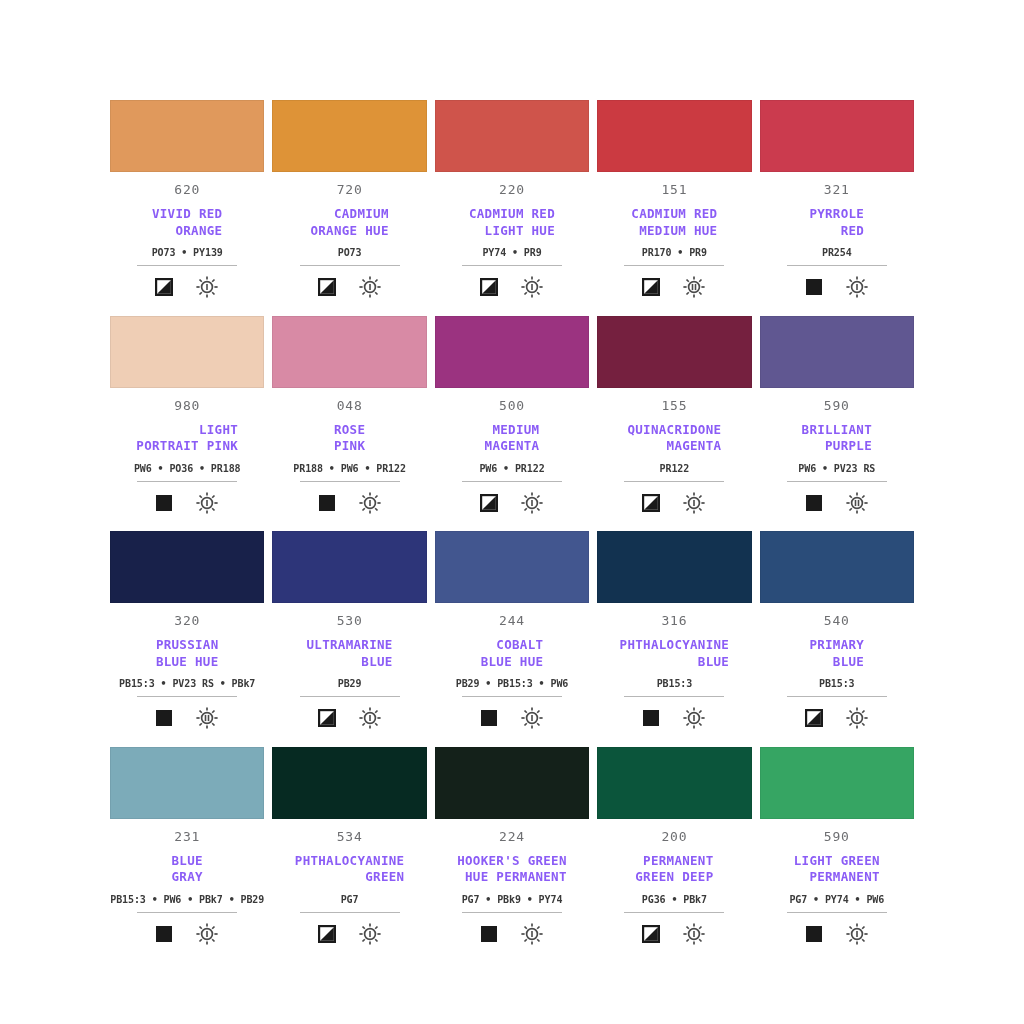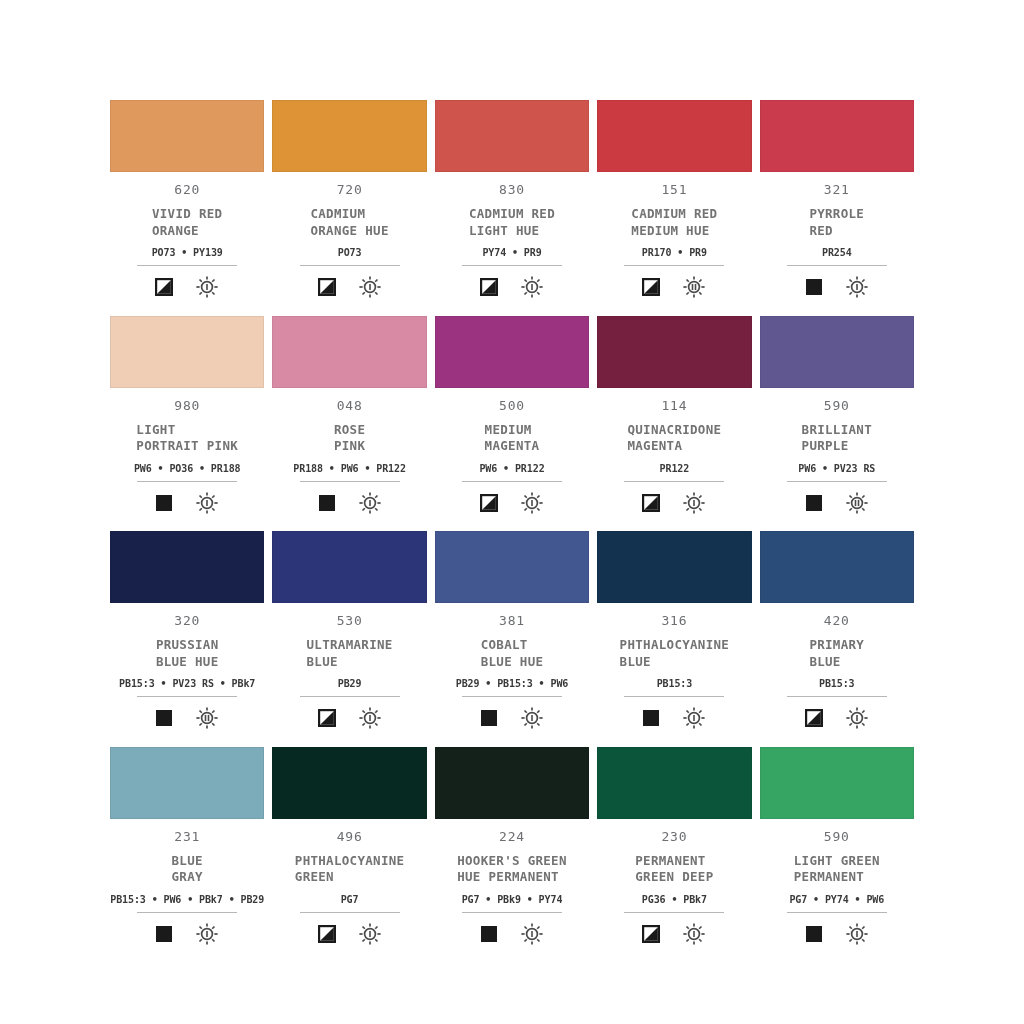--- a/index.html
+++ b/index.html
@@ -63,22 +63,22 @@
     line-height: 1;
     margin-bottom: 10px;
     font-weight: 400;
   }
 
   .name {
     font-family: "DejaVu Sans Mono", monospace;
     font-size: 12.5px;
     font-weight: 700;
     letter-spacing: 0.3px;
-    color: #737373;
-    text-align: left;
+    color: #8b5cf6;
+    text-align: right;
     line-height: 1.32;
     text-transform: uppercase;
     white-space: pre-line;
     margin-bottom: 9px;
   }
 
   .pigments {
     font-family: "DejaVu Sans Mono", monospace;
     font-size: 10px;
     font-weight: 700;
@@ -166,21 +166,21 @@
               <line x1="12.00" y1="4.60" x2="12.00" y2="1.40" stroke="#4a4a4a" stroke-width="1.7" stroke-linecap="butt"></line>
               <line x1="17.23" y1="6.77" x2="19.50" y2="4.50" stroke="#4a4a4a" stroke-width="1.7" stroke-linecap="butt"></line>
               <line x1="12.00" y1="8.9" x2="12.00" y2="15.1" stroke="#4a4a4a" stroke-width="1.6"></line>
             </svg>
           </div>
         </div>
       </div>
       <div class="cell">
         <div class="swatch" style="background: rgb(207, 84, 75);"></div>
         <div class="info">
-          <div class="code">830</div>
+          <div class="code">220</div>
           <div class="name">CADMIUM RED
 LIGHT HUE</div>
           <div class="pigments">PY74 • PR9</div>
           <div class="rule"></div>
           <div class="icons">
             <svg width="18" height="18" viewBox="0 0 18 18" class="icon-op">
               <rect x="1.1" y="1.1" width="15.8" height="15.8" fill="#ffffff" stroke="#1a1a1a" stroke-width="2.2"></rect>
               <polygon points="2.2,15.8 15.8,15.8 15.8,2.2" fill="#1a1a1a"></polygon>
             </svg>
             <svg width="24" height="24" viewBox="0 0 24 24" class="icon-lf">
@@ -332,21 +332,21 @@
               <line x1="12.00" y1="4.60" x2="12.00" y2="1.40" stroke="#4a4a4a" stroke-width="1.7" stroke-linecap="butt"></line>
               <line x1="17.23" y1="6.77" x2="19.50" y2="4.50" stroke="#4a4a4a" stroke-width="1.7" stroke-linecap="butt"></line>
               <line x1="12.00" y1="8.9" x2="12.00" y2="15.1" stroke="#4a4a4a" stroke-width="1.6"></line>
             </svg>
           </div>
         </div>
       </div>
       <div class="cell">
         <div class="swatch" style="background: rgb(117, 32, 63);"></div>
         <div class="info">
-          <div class="code">114</div>
+          <div class="code">155</div>
           <div class="name">QUINACRIDONE
 MAGENTA</div>
           <div class="pigments">PR122</div>
           <div class="rule"></div>
           <div class="icons">
             <svg width="18" height="18" viewBox="0 0 18 18" class="icon-op">
               <rect x="1.1" y="1.1" width="15.8" height="15.8" fill="#ffffff" stroke="#1a1a1a" stroke-width="2.2"></rect>
               <polygon points="2.2,15.8 15.8,15.8 15.8,2.2" fill="#1a1a1a"></polygon>
             </svg>
             <svg width="24" height="24" viewBox="0 0 24 24" class="icon-lf">
@@ -444,21 +444,21 @@
               <line x1="12.00" y1="4.60" x2="12.00" y2="1.40" stroke="#4a4a4a" stroke-width="1.7" stroke-linecap="butt"></line>
               <line x1="17.23" y1="6.77" x2="19.50" y2="4.50" stroke="#4a4a4a" stroke-width="1.7" stroke-linecap="butt"></line>
               <line x1="12.00" y1="8.9" x2="12.00" y2="15.1" stroke="#4a4a4a" stroke-width="1.6"></line>
             </svg>
           </div>
         </div>
       </div>
       <div class="cell">
         <div class="swatch" style="background: rgb(66, 86, 143);"></div>
         <div class="info">
-          <div class="code">381</div>
+          <div class="code">244</div>
           <div class="name">COBALT
 BLUE HUE</div>
           <div class="pigments">PB29 • PB15:3 • PW6</div>
           <div class="rule"></div>
           <div class="icons">
             <svg width="18" height="18" viewBox="0 0 18 18" class="icon-op">
               <rect x="1" y="1" width="16" height="16" fill="#1a1a1a"></rect>
             </svg>
             <svg width="24" height="24" viewBox="0 0 24 24" class="icon-lf">
               <circle cx="12" cy="12" r="5.4" fill="none" stroke="#4a4a4a" stroke-width="1.7"></circle>
@@ -498,21 +498,21 @@
               <line x1="12.00" y1="4.60" x2="12.00" y2="1.40" stroke="#4a4a4a" stroke-width="1.7" stroke-linecap="butt"></line>
               <line x1="17.23" y1="6.77" x2="19.50" y2="4.50" stroke="#4a4a4a" stroke-width="1.7" stroke-linecap="butt"></line>
               <line x1="12.00" y1="8.9" x2="12.00" y2="15.1" stroke="#4a4a4a" stroke-width="1.6"></line>
             </svg>
           </div>
         </div>
       </div>
       <div class="cell">
         <div class="swatch" style="background: rgb(42, 76, 121);"></div>
         <div class="info">
-          <div class="code">420</div>
+          <div class="code">540</div>
           <div class="name">PRIMARY
 BLUE</div>
           <div class="pigments">PB15:3</div>
           <div class="rule"></div>
           <div class="icons">
             <svg width="18" height="18" viewBox="0 0 18 18" class="icon-op">
               <rect x="1.1" y="1.1" width="15.8" height="15.8" fill="#ffffff" stroke="#1a1a1a" stroke-width="2.2"></rect>
               <polygon points="2.2,15.8 15.8,15.8 15.8,2.2" fill="#1a1a1a"></polygon>
             </svg>
             <svg width="24" height="24" viewBox="0 0 24 24" class="icon-lf">
@@ -553,21 +553,21 @@
               <line x1="12.00" y1="4.60" x2="12.00" y2="1.40" stroke="#4a4a4a" stroke-width="1.7" stroke-linecap="butt"></line>
               <line x1="17.23" y1="6.77" x2="19.50" y2="4.50" stroke="#4a4a4a" stroke-width="1.7" stroke-linecap="butt"></line>
               <line x1="12.00" y1="8.9" x2="12.00" y2="15.1" stroke="#4a4a4a" stroke-width="1.6"></line>
             </svg>
           </div>
         </div>
       </div>
       <div class="cell">
         <div class="swatch" style="background: rgb(6, 42, 34);"></div>
         <div class="info">
-          <div class="code">496</div>
+          <div class="code">534</div>
           <div class="name">PHTHALOCYANINE
 GREEN</div>
           <div class="pigments">PG7</div>
           <div class="rule"></div>
           <div class="icons">
             <svg width="18" height="18" viewBox="0 0 18 18" class="icon-op">
               <rect x="1.1" y="1.1" width="15.8" height="15.8" fill="#ffffff" stroke="#1a1a1a" stroke-width="2.2"></rect>
               <polygon points="2.2,15.8 15.8,15.8 15.8,2.2" fill="#1a1a1a"></polygon>
             </svg>
             <svg width="24" height="24" viewBox="0 0 24 24" class="icon-lf">
@@ -608,21 +608,21 @@
               <line x1="12.00" y1="4.60" x2="12.00" y2="1.40" stroke="#4a4a4a" stroke-width="1.7" stroke-linecap="butt"></line>
               <line x1="17.23" y1="6.77" x2="19.50" y2="4.50" stroke="#4a4a4a" stroke-width="1.7" stroke-linecap="butt"></line>
               <line x1="12.00" y1="8.9" x2="12.00" y2="15.1" stroke="#4a4a4a" stroke-width="1.6"></line>
             </svg>
           </div>
         </div>
       </div>
       <div class="cell">
         <div class="swatch" style="background: rgb(11, 85, 59);"></div>
         <div class="info">
-          <div class="code">230</div>
+          <div class="code">200</div>
           <div class="name">PERMANENT
 GREEN DEEP</div>
           <div class="pigments">PG36 • PBk7</div>
           <div class="rule"></div>
           <div class="icons">
             <svg width="18" height="18" viewBox="0 0 18 18" class="icon-op">
               <rect x="1.1" y="1.1" width="15.8" height="15.8" fill="#ffffff" stroke="#1a1a1a" stroke-width="2.2"></rect>
               <polygon points="2.2,15.8 15.8,15.8 15.8,2.2" fill="#1a1a1a"></polygon>
             </svg>
             <svg width="24" height="24" viewBox="0 0 24 24" class="icon-lf">

